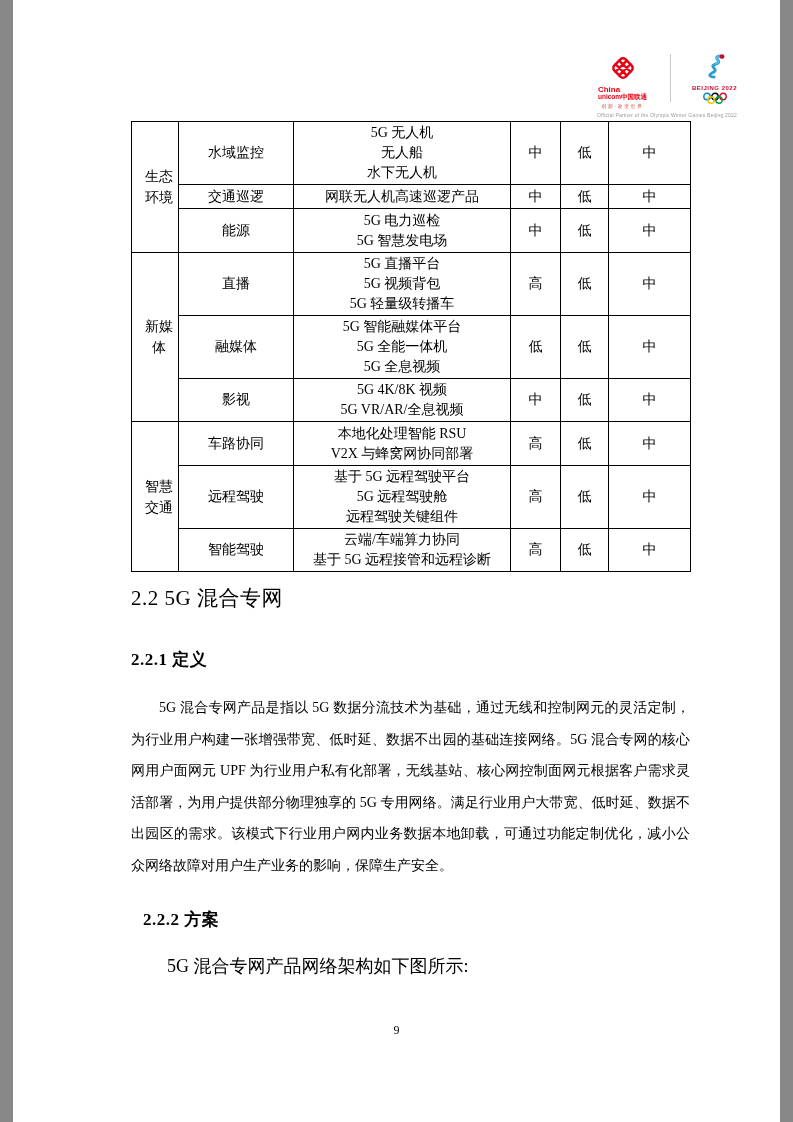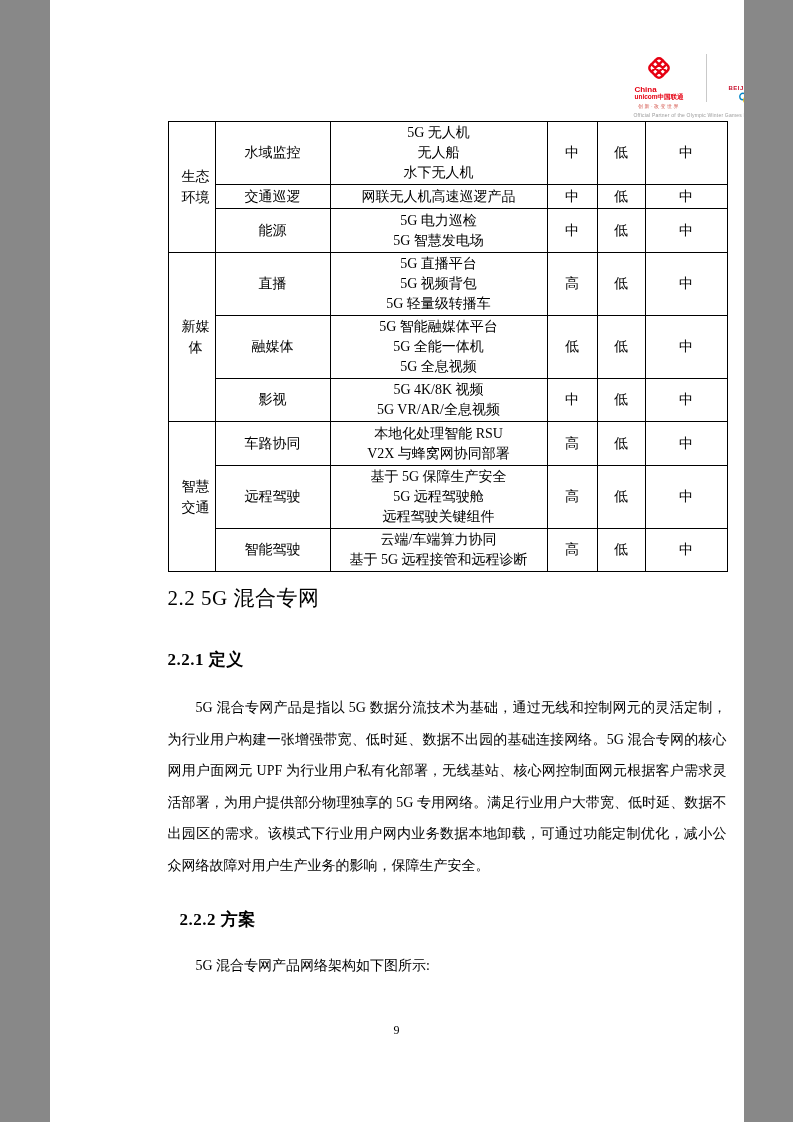--- a/index.html
+++ b/index.html
@@ -1,19 +1,19 @@
 <!DOCTYPE html>
 <html><head>
 <meta charset="utf-8">
 <style>
   * { margin:0; padding:0; box-sizing:border-box; }
   html,body { background:#888; }
   .page {
     position:relative;
-    width:694px; height:1122px;
+    width:767px; height:1122px;
     margin:0 auto;
     background:#ffffff;
     font-family:"Liberation Serif","DejaVu Serif",serif;
     color:#000;
     overflow:hidden;
   }
 
   
   .logo-block {
     position:absolute; left:563px; top:54px; width:182px;
@@ -69,21 +69,21 @@
   }
   .h-221 { margin-top:36px; }
   .h-222 { margin-top:27px;margin-left:12px; }
   p.body-par {
     margin-top:20px;
     font-size:14px; line-height:31.5px;
     text-align:justify; text-indent:2em;
   }
   p.body-par-short {
     margin-top:22px;
-    font-size:14px; line-height:24px;
+    font-size:18px; line-height:24px;
     text-indent:2em;
   }
 
   .page-number {
     position:absolute; left:0; right:0; top:1023px;
     text-align:center; font-size:12px;
   }
 </style>
 </head>
 <body>
@@ -215,21 +215,21 @@
             <div>本地化处理智能 RSU</div>
             <div>V2X 与蜂窝网协同部署</div>
           </td>
           <td>高</td>
           <td>低</td>
           <td>中</td>
         </tr>
         <tr style="height: 62px;">
           <td>远程驾驶</td>
           <td class="prod-cell">
-            <div>基于 5G 保障生产安全</div>
+            <div>基于 5G 远程驾驶平台</div>
             <div>5G 远程驾驶舱</div>
             <div>远程驾驶关键组件</div>
           </td>
           <td>高</td>
           <td>低</td>
           <td>中</td>
         </tr>
         <tr style="height: 42px;">
           <td>智能驾驶</td>
           <td class="prod-cell">

